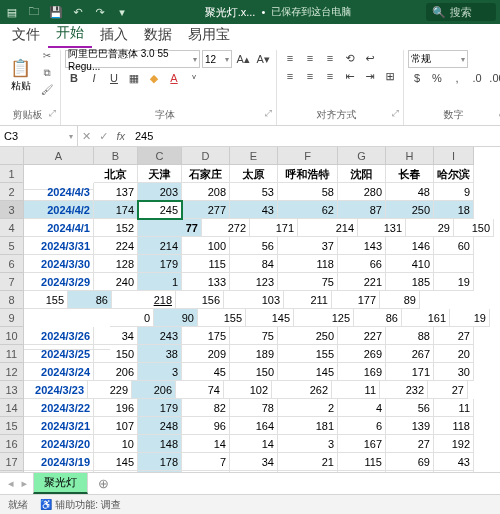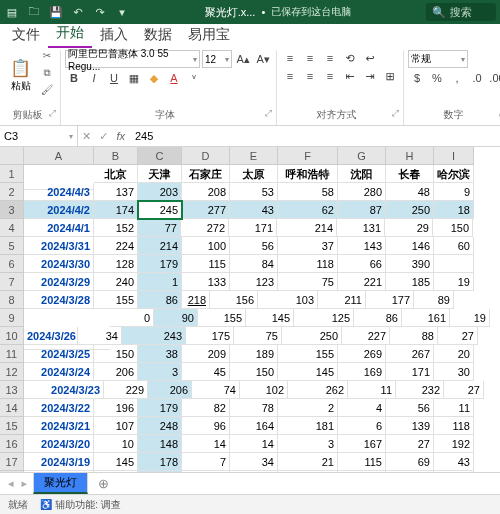--- a/index.html
+++ b/index.html
@@ -54,21 +54,21 @@
   .cellrow { display: flex; height: 18px; }
   .cell { border-right: 1px solid #e0e0e0; border-bottom: 1px solid #e0e0e0; font-size: 11px; padding: 0 3px; line-height: 18px; overflow: hidden; white-space: nowrap; }
   .cell.hdr { font-weight: bold; text-align: center; }
   .cell.date { color: #0046b0; font-weight: bold; text-align: right; }
   .cell.num { text-align: right; }
   .cell.selected { outline: 2px solid #107c41; outline-offset: -1px; position: relative; z-index: 2; }
   .cell.cross { background: #c8e5ef; }
 
   .sheettabs { height: 22px; border-top: 1px solid #d5d5d5; display: flex; align-items: center; padding: 0 6px; gap: 4px; font-size: 11px; }
   .nav-arrow { color: #aaa; padding: 0 2px; }
-  .stab { padding: 2px 10px; border: 1px solid #d5d5d5; border-top: 0; background: #3b82f6; }
+  .stab { padding: 2px 10px; border: 1px solid #d5d5d5; border-top: 0; background: #86efac; }
   .stab.active { border-bottom: 2px solid #185c37; font-weight: 500; }
   .addtab { color: #888; padding: 0 6px; font-size: 13px; }
   .statusbar { height: 20px; background: #f3f3f3; border-top: 1px solid #d5d5d5; font-size: 10px; color: #555; display: flex; align-items: center; padding: 0 8px; gap: 12px; }
 </style>
 </head>
 <body>
 
 <div class="titlebar">
   <div class="qat">
     <span>▤</span>
@@ -264,21 +264,21 @@
           <div class="cell num cross" style="width: 48px;">277</div>
           <div class="cell num cross" style="width: 48px;">43</div>
           <div class="cell num cross" style="width: 60px;">62</div>
           <div class="cell num cross" style="width: 48px;">87</div>
           <div class="cell num cross" style="width: 48px;">250</div>
           <div class="cell num cross" style="width: 40px;">18</div>
         </div>
         <div class="cellrow">
           <div class="cell date" style="width: 70px;">2024/4/1</div>
           <div class="cell num" style="width: 44px;">152</div>
-          <div class="cell num cross" style="width: 43px;">77</div>
+          <div class="cell num cross" style="width: 64px; font-weight: bold;">77</div>
           <div class="cell num" style="width: 48px;">272</div>
           <div class="cell num" style="width: 48px;">171</div>
           <div class="cell num" style="width: 60px;">214</div>
           <div class="cell num" style="width: 48px;">131</div>
           <div class="cell num" style="width: 48px;">29</div>
           <div class="cell num" style="width: 40px;">150</div>
         </div>
         <div class="cellrow">
           <div class="cell date" style="width: 70px;">2024/3/31</div>
           <div class="cell num" style="width: 44px;">224</div>
@@ -291,60 +291,59 @@
           <div class="cell num" style="width: 40px;">60</div>
         </div>
         <div class="cellrow">
           <div class="cell date" style="width: 70px;">2024/3/30</div>
           <div class="cell num" style="width: 44px;">128</div>
           <div class="cell num cross" style="width: 44px;">179</div>
           <div class="cell num" style="width: 48px;">115</div>
           <div class="cell num" style="width: 48px;">84</div>
           <div class="cell num" style="width: 60px;">118</div>
           <div class="cell num" style="width: 48px;">66</div>
-          <div class="cell num" style="width: 48px;">390</div>
+          <div class="cell num" style="width: 48px;">410</div>
           <div class="cell num" style="width: 40px;"></div>
         </div>
         <div class="cellrow">
           <div class="cell date" style="width: 70px;">2024/3/29</div>
           <div class="cell num" style="width: 44px;">240</div>
           <div class="cell num cross" style="width: 44px;">1</div>
           <div class="cell num" style="width: 48px;">133</div>
           <div class="cell num" style="width: 48px;">123</div>
           <div class="cell num" style="width: 60px;">75</div>
           <div class="cell num" style="width: 48px;">221</div>
           <div class="cell num" style="width: 48px;">185</div>
           <div class="cell num" style="width: 40px;">19</div>
         </div>
         <div class="cellrow">
-          <div class="cell date" style="width: 70px;">2024/3/28</div>
           <div class="cell num" style="width: 44px;">155</div>
           <div class="cell num cross" style="width: 44px;">86</div>
-          <div class="cell num" style="width: 28px; text-decoration: underline;">218</div>
+          <div class="cell num" style="width: 64px; text-decoration: underline;">218</div>
           <div class="cell num" style="width: 48px;">156</div>
           <div class="cell num" style="width: 60px;">103</div>
           <div class="cell num" style="width: 48px;">211</div>
           <div class="cell num" style="width: 48px;">177</div>
           <div class="cell num" style="width: 40px;">89</div>
         </div>
         <div class="cellrow">
           <div class="cell date" style="width: 86px; margin-top: 40px;">2024/3/27</div>
           <div class="cell num" style="width: 44px;">0</div>
           <div class="cell num cross" style="width: 44px;">90</div>
           <div class="cell num" style="width: 48px;">155</div>
           <div class="cell num" style="width: 48px;">145</div>
           <div class="cell num" style="width: 60px;">125</div>
           <div class="cell num" style="width: 48px;">86</div>
           <div class="cell num" style="width: 48px;">161</div>
           <div class="cell num" style="width: 40px;">19</div>
         </div>
         <div class="cellrow">
-          <div class="cell date" style="width: 54px;">2024/3/26</div>
+          <div class="cell date" style="width: 70px;">2024/3/26</div>
           <div class="cell num" style="width: 44px;">34</div>
-          <div class="cell num cross" style="width: 64px;">243</div>
+          <div class="cell num cross" style="width: 44px;">243</div>
           <div class="cell num" style="width: 48px;">175</div>
           <div class="cell num" style="width: 48px;">75</div>
           <div class="cell num" style="width: 60px;">250</div>
           <div class="cell num" style="width: 48px;">227</div>
           <div class="cell num" style="width: 48px;">88</div>
           <div class="cell num" style="width: 40px;">27</div>
         </div>
         <div class="cellrow">
           <div class="cell date" style="width: 70px;">2024/3/25</div>
           <div class="cell num" style="width: 44px;">150</div>
@@ -361,21 +360,21 @@
           <div class="cell num" style="width: 44px;">206</div>
           <div class="cell num cross" style="width: 44px;">3</div>
           <div class="cell num" style="width: 48px;">45</div>
           <div class="cell num" style="width: 48px;">150</div>
           <div class="cell num" style="width: 60px;">145</div>
           <div class="cell num" style="width: 48px;">169</div>
           <div class="cell num" style="width: 48px;">171</div>
           <div class="cell num" style="width: 40px;">30</div>
         </div>
         <div class="cellrow">
-          <div class="cell date" style="width: 80px;">2024/3/23</div>
+          <div class="cell date" style="width: 64px;">2024/3/23</div>
           <div class="cell num" style="width: 44px;">229</div>
           <div class="cell num cross" style="width: 44px;">206</div>
           <div class="cell num" style="width: 48px;">74</div>
           <div class="cell num" style="width: 48px;">102</div>
           <div class="cell num" style="width: 60px;">262</div>
           <div class="cell num" style="width: 48px;">11</div>
           <div class="cell num" style="width: 48px;">232</div>
           <div class="cell num" style="width: 40px;">27</div>
         </div>
         <div class="cellrow">

